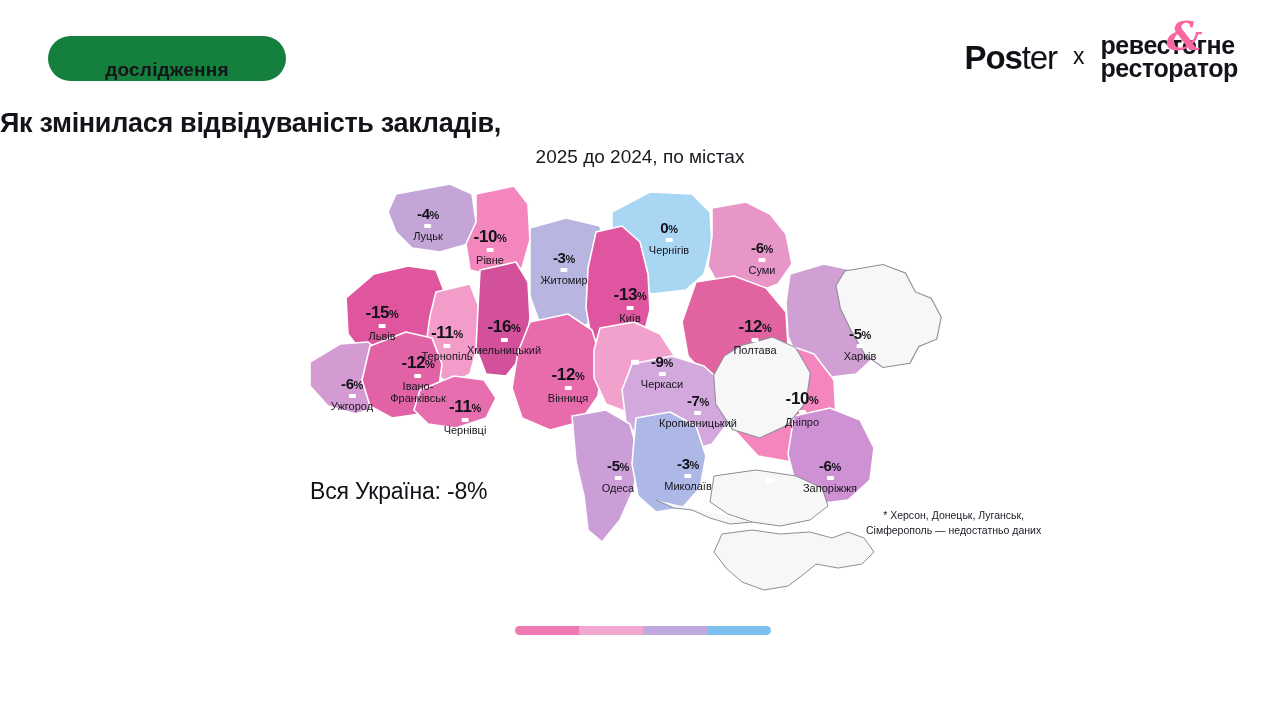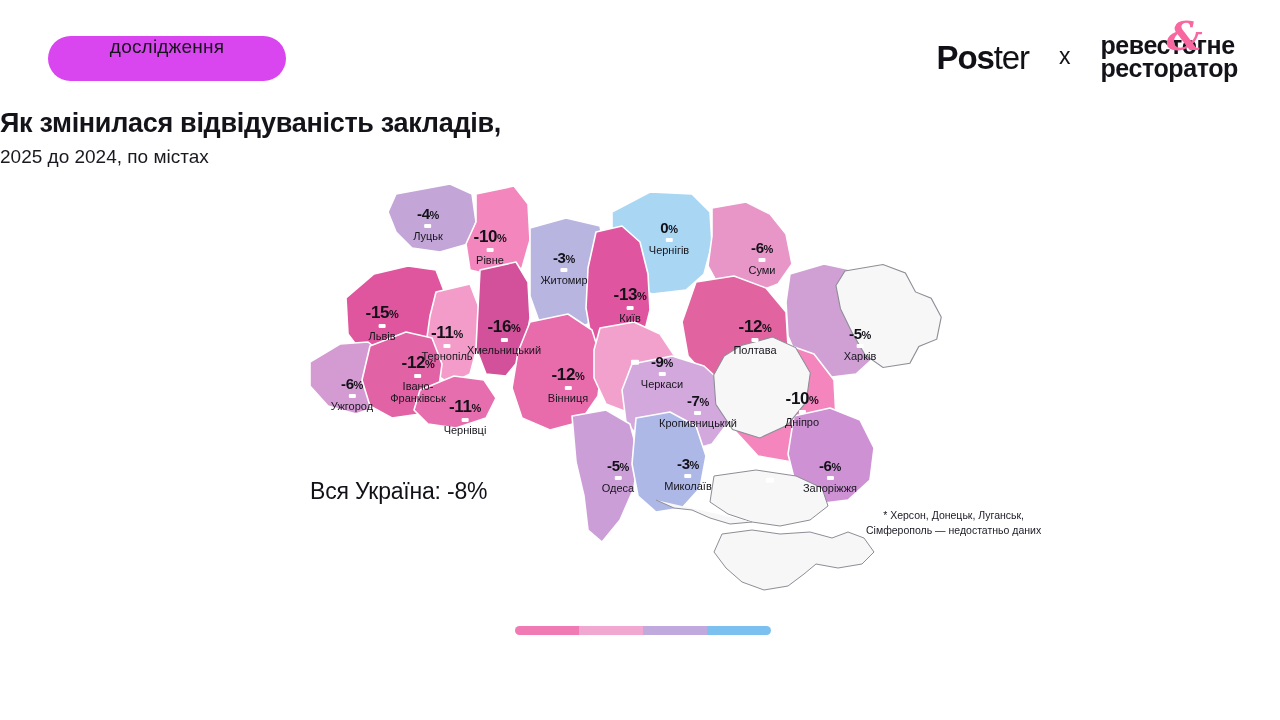--- a/index.html
+++ b/index.html
@@ -19,37 +19,37 @@
   }
 
   
   .badge {
     position: absolute;
     left: 48px;
     top: 36px;
     width: 238px;
     height: 45px;
     border-radius: 24px;
-    background: #d946ef;
+    background: #15803d;
     display: flex;
-    align-items: flex-start;
+    align-items: flex-end;
     justify-content: center;
     font-size: 19px;
-    font-weight: 400;
+    font-weight: 700;
     letter-spacing: .2px;
     color: #15141a;
   }
 
   .brandbar {
     position: absolute;
     right: 42px;
     top: 34px;
     display: flex;
     align-items: center;
-    gap: 28px;
+    gap: 14px;
   }
   .brand-poster {
     font-size: 33px;
     letter-spacing: -1.1px;
     color: #111016;
     line-height: 1;
     white-space: nowrap;
   }
   .brand-poster b { font-weight: 700; }
   .brand-poster span { font-weight: 400; }
@@ -88,21 +88,21 @@
     top: 108px;
     text-align: left;
     font-size: 27px;
     font-weight: 700;
     letter-spacing: -.3px;
   }
   .subtitle {
     position: absolute;
     left: 0; right: 0;
     top: 146px;
-    text-align: left;
+    text-align: center;
     font-size: 19px;
     font-weight: 400;
     color: #1a1920;
   }
 
   
   .map-wrap {
     position: absolute;
     left: 300px;
     top: 178px;

